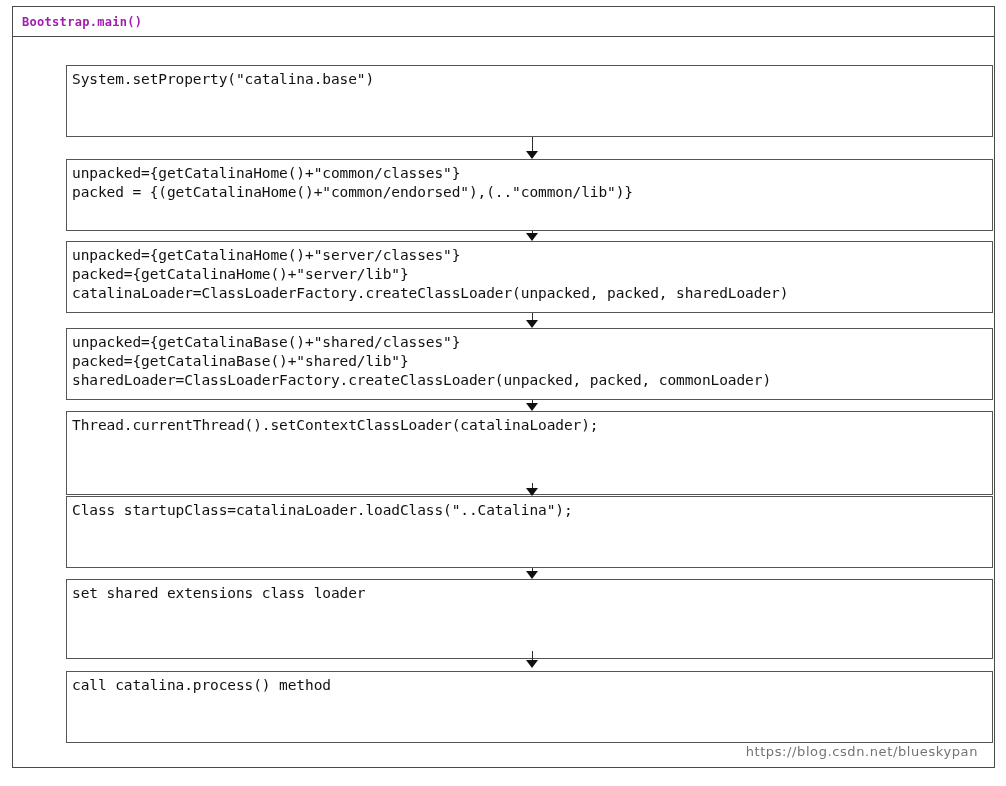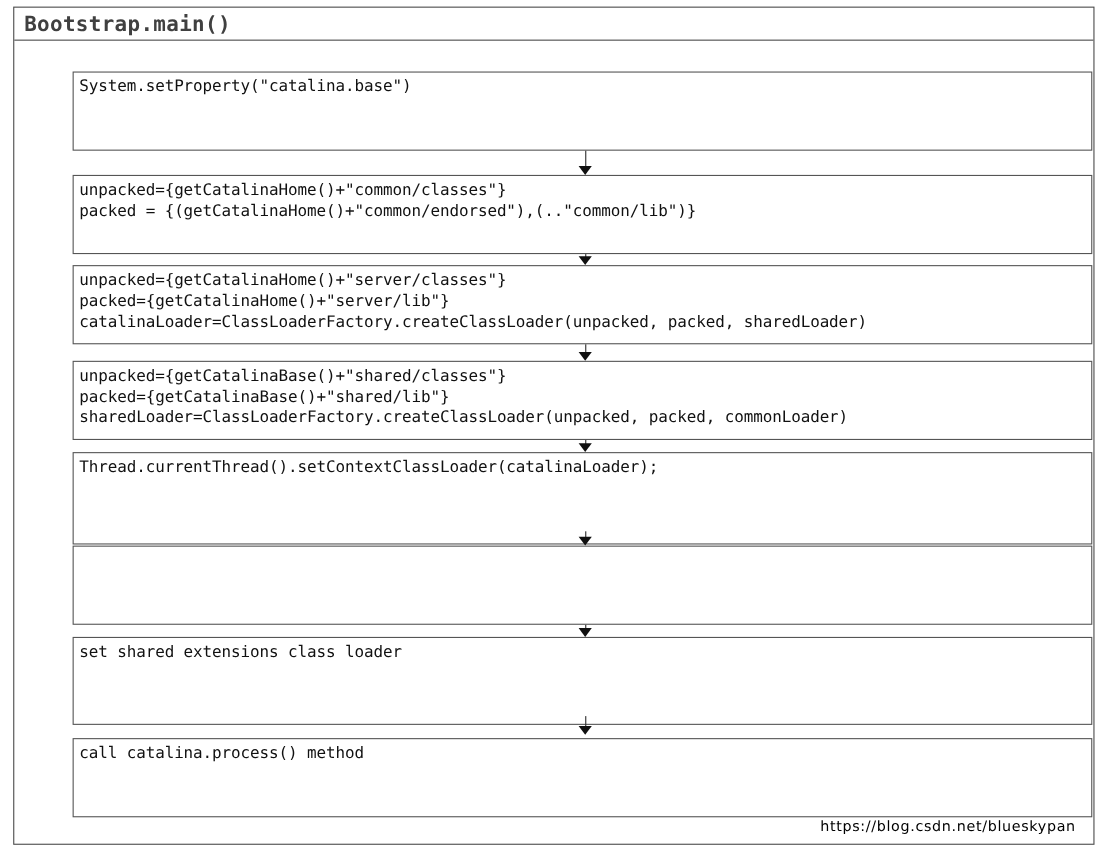--- a/index.html
+++ b/index.html
@@ -34,22 +34,22 @@
     width: 100%;
     height: 30px;
     border-bottom: 1px solid #4a4a4a;
     box-sizing: border-box;
     display: flex;
     align-items: center;
   }
   .title-text {
     font-family: "DejaVu Sans Mono", "Liberation Mono", monospace;
     font-weight: bold;
-    font-size: 19px;
-    color: #404040;
+    font-size: 12px;
+    color: #a21caf;
     padding-left: 9px;
     letter-spacing: 0.3px;
     white-space: nowrap;
   }
   .node-box {
     position: absolute;
     left: 53px;
     width: 927px;
     border: 1px solid #555555;
     box-sizing: border-box;
@@ -83,21 +83,21 @@
     border-left: 6px solid transparent;
     border-right: 6px solid transparent;
     border-top: 8px solid #101010;
   }
   .watermark {
     position: absolute;
     right: 16px;
     bottom: 8px;
     font-family: "DejaVu Sans", "Liberation Sans", sans-serif;
     font-size: 13px;
-    color: #000000;
+    color: #737373;
     letter-spacing: 0.6px;
     white-space: nowrap;
     user-select: none;
   }
 </style>
 </head>
 <body>
 
 <div id="flowchart-canvas">
   <div class="outer-frame">
@@ -121,20 +121,21 @@
         </div>
         <div class="node-box" style="top: 321px; height: 72px;">
           <div class="node-line">unpacked={getCatalinaBase()+"shared/classes"}</div>
           <div class="node-line">packed={getCatalinaBase()+"shared/lib"}</div>
           <div class="node-line">sharedLoader=ClassLoaderFactory.createClassLoader(unpacked, packed, commonLoader)</div>
         </div>
         <div class="node-box" style="top: 404px; height: 84px;">
           <div class="node-line">Thread.currentThread().setContextClassLoader(catalinaLoader);</div>
         </div>
         <div class="node-box" style="top: 489px; height: 72px;">
+          <div class="node-line">Class startupClass=catalinaLoader.loadClass("..Catalina");</div>
         </div>
         <div class="node-box" style="top: 572px; height: 80px;">
           <div class="node-line">set shared extensions class loader</div>
         </div>
         <div class="node-box" style="top: 664px; height: 72px;">
           <div class="node-line">call catalina.process() method</div>
         </div>
       </div>
     <div id="connectors-container">
         <div class="connector" style="left: 513px; top: 130px; height: 22px;">

